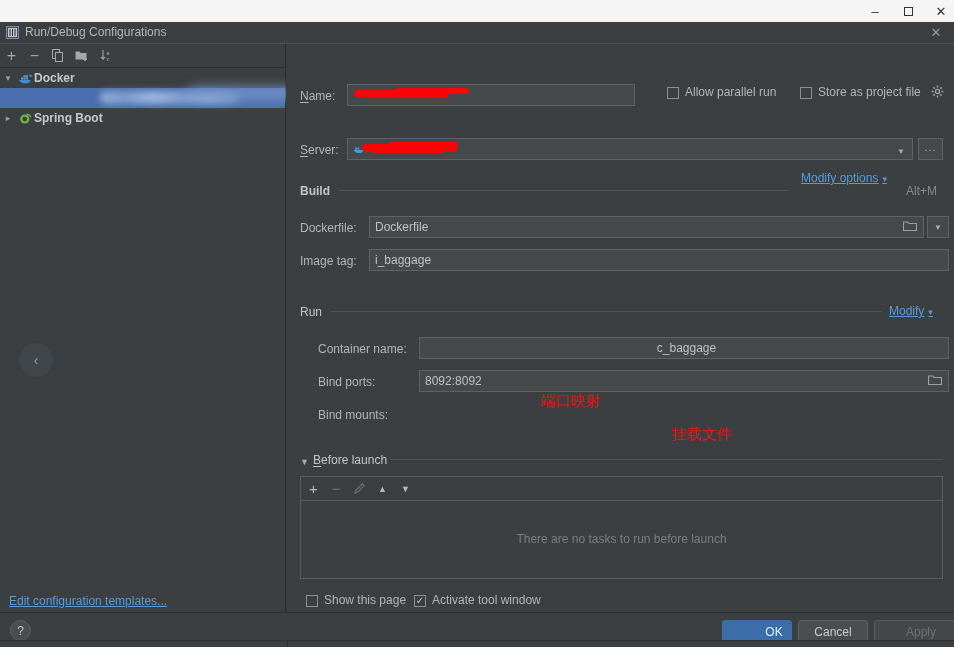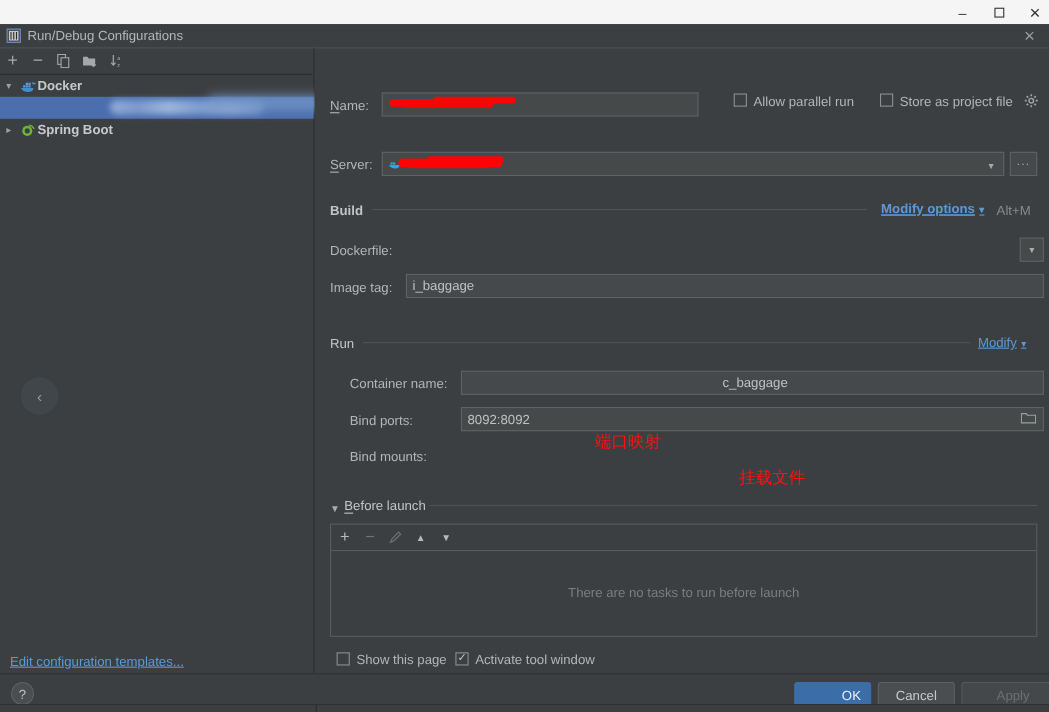--- a/index.html
+++ b/index.html
@@ -231,21 +231,21 @@
   
   .scribble {
     position: absolute;
     background: #fa0505;
     border-radius: 7px;
   }
 
   .checkbox {
     position: absolute;
     display: flex;
-    align-items: flex-start;
+    align-items: flex-end;
     font-size: 12px;
     color: #b4b4b4;
     white-space: nowrap;
   }
   .cb-box {
     width: 12px; height: 12px;
     border: 1px solid #8c9093;
     background: #3c3f41;
     box-sizing: border-box;
     margin-right: 6px;
@@ -551,26 +551,34 @@
         <span class="scribble" style="left:40px; top:3px; width:70px; height:6px;"></span>
         <span class="scribble" style="left:24px; top:9px; width:72px; height:5px;"></span>
         <span style="position:absolute; right:7px; top:8px; color:#a6aaad; font-size:8px;">▼</span>
       </div>
       <div class="fld-btn" style="left:632px; top:94px; width:25px;">
         <span style="font-size:11px; letter-spacing:1px; margin-bottom:4px;">...</span>
       </div>
 
       <span class="sect-title bold" style="left:14px; top:140px;">Build</span>
       <span class="sect-line" style="left:52px; top:146px; width:450px;"></span>
-      <a class="link" href="#" style="left:515px; top:139px;font-weight:bold;">
+      <a class="link" href="#" style="left:515px; top:127px;">
         <span class="u">Modify options</span><span style="font-size:9px; margin-left:4px;">▾</span>
       </a>
       <span class="hint" style="left:620px; top:140px;">Alt+M</span>
 
       <span class="row-label" style="left:14px; top:177px;">Dockerfile:</span>
+      <div class="field" style="left:83px; top:172px; width:555px;">
+        <span>Dockerfile</span>
+        <span style="position:absolute; right:6px; top:3px;">
+          <svg width="14" height="12" viewBox="0 0 14 12">
+            <path d="M0.5 2 h4.3 l1.2 1.5 h7.5 v7 h-13 z" fill="none" stroke="#9aa0a4" stroke-width="1.1"></path>
+          </svg>
+        </span>
+      </div>
       <div class="fld-btn" style="left:641px; top:172px; width:22px;">
         <span style="font-size:8px;">▼</span>
       </div>
 
       <span class="row-label" style="left:14px; top:210px;">Image tag:</span>
       <div class="field" style="left:83px; top:205px; width:580px;">
         <span>i_baggage</span>
       </div>
 
       <span class="sect-title" style="left:14px; top:261px;">Run</span>

